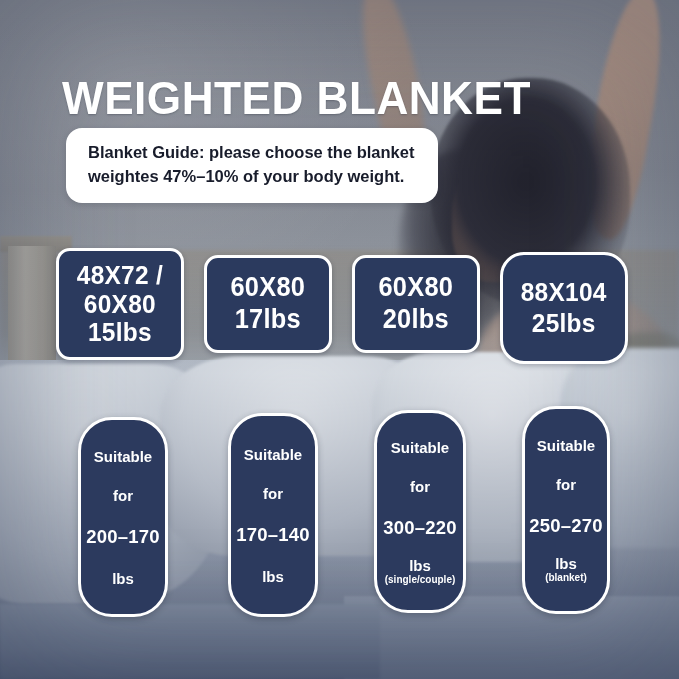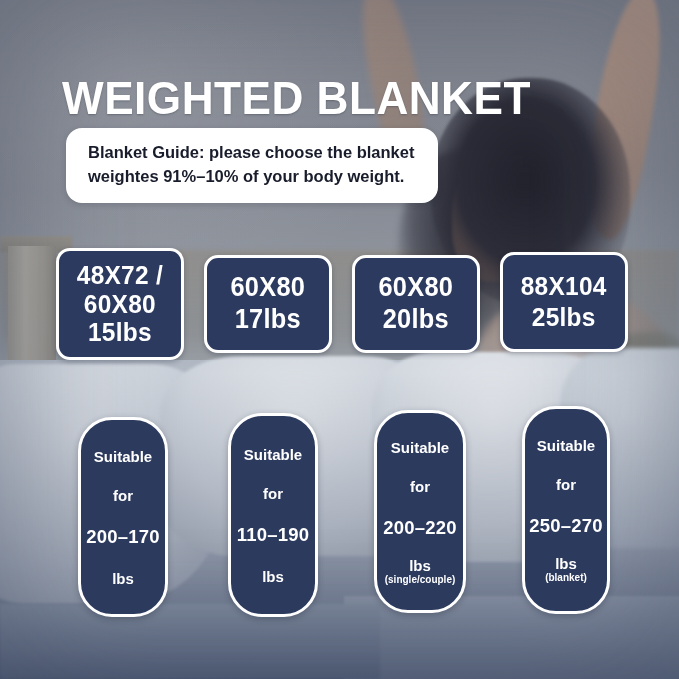--- a/index.html
+++ b/index.html
@@ -234,21 +234,21 @@
     letter-spacing: .3px;
     box-shadow: 0 2px 5px rgba(25,32,50,.28);
     padding: 4px 6px;
   }
   .size-card .lines { transform: scaleX(.94); }
   .size-card .l { display: block; white-space: nowrap; }
 
   .size-card.s1 { left: 56px;  top: 248px; width: 128px; height: 112px; font-size: 26px; line-height: 1.1; }
   .size-card.s2 { left: 204px; top: 255px; width: 128px; height: 98px;  font-size: 27px; line-height: 1.18; }
   .size-card.s3 { left: 352px; top: 255px; width: 128px; height: 98px;  font-size: 27px; line-height: 1.18; }
-  .size-card.s4 { left: 500px; top: 252px; width: 128px; height: 100px; font-size: 26px; line-height: 1.18; }
+  .size-card.s4 { left: 500px; top: 252px; width: 128px; height: 112px; font-size: 26px; line-height: 1.18; border-radius: 24px; }
 
   
   .suit-card {
     position: absolute;
     box-sizing: border-box;
     background: #2c3a5e;
     border: 3px solid #ffffff;
     border-radius: 34px;
     color: #ffffff;
     display: flex;
@@ -304,21 +304,21 @@
     <div class="duvet2"></div>
 
     <div class="tint"></div>
     <div class="vignette"></div>
   </div>
 
   <div class="content">
 
     <h1 class="title">WEIGHTED BLANKET</h1>
 
-    <div class="guide-pill">Blanket Guide: please choose the blanket weightes 91%–10% of your body weight.</div>
+    <div class="guide-pill">Blanket Guide: please choose the blanket weightes 47%–10% of your body weight.</div>
 
     <div class="size-card s1">
       <span class="lines">
         <span class="l">48X72 /</span>
         <span class="l">60X80</span>
         <span class="l">15lbs</span>
       </span>
     </div>
 
     <div class="size-card s2">
@@ -350,31 +350,31 @@
       <span class="row r-range">200–170</span>
       <span class="sp"></span>
       <span class="row r-lbs">lbs</span>
     </div>
 
     <div class="suit-card c2">
       <span class="row r-suitable">Suitable</span>
       <span class="sp"></span>
       <span class="row r-for">for</span>
       <span class="sp"></span>
-      <span class="row r-range">110–190</span>
+      <span class="row r-range">170–140</span>
       <span class="sp"></span>
       <span class="row r-lbs">lbs</span>
     </div>
 
     <div class="suit-card c3">
       <span class="row r-suitable">Suitable</span>
       <span class="sp"></span>
       <span class="row r-for">for</span>
       <span class="sp"></span>
-      <span class="row r-range">200–220</span>
+      <span class="row r-range">300–220</span>
       <span class="sp2"></span>
       <span class="row r-lbs">lbs</span>
       <span class="row r-note">(single/couple)</span>
     </div>
 
     <div class="suit-card c4">
       <span class="row r-suitable">Suitable</span>
       <span class="sp"></span>
       <span class="row r-for">for</span>
       <span class="sp"></span>

